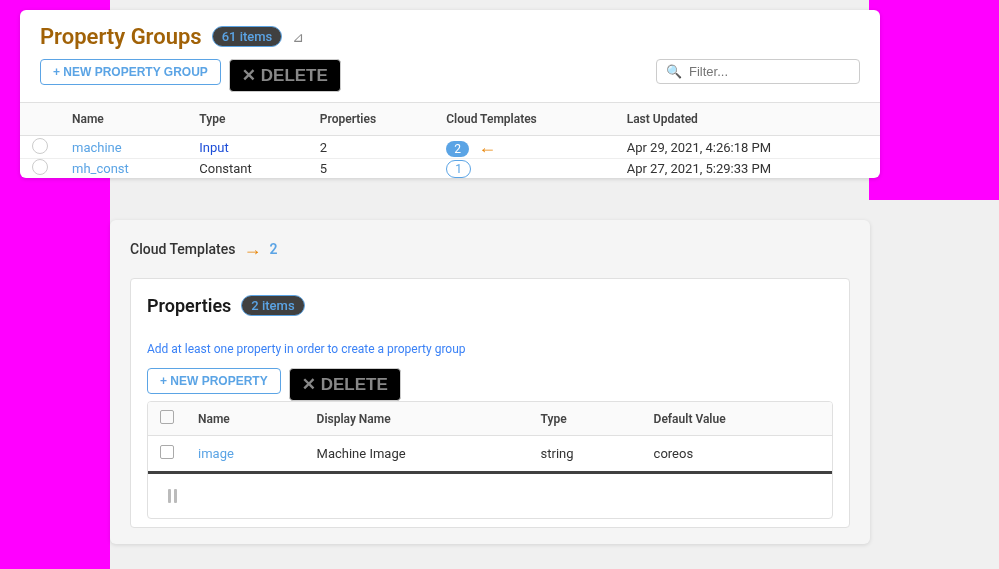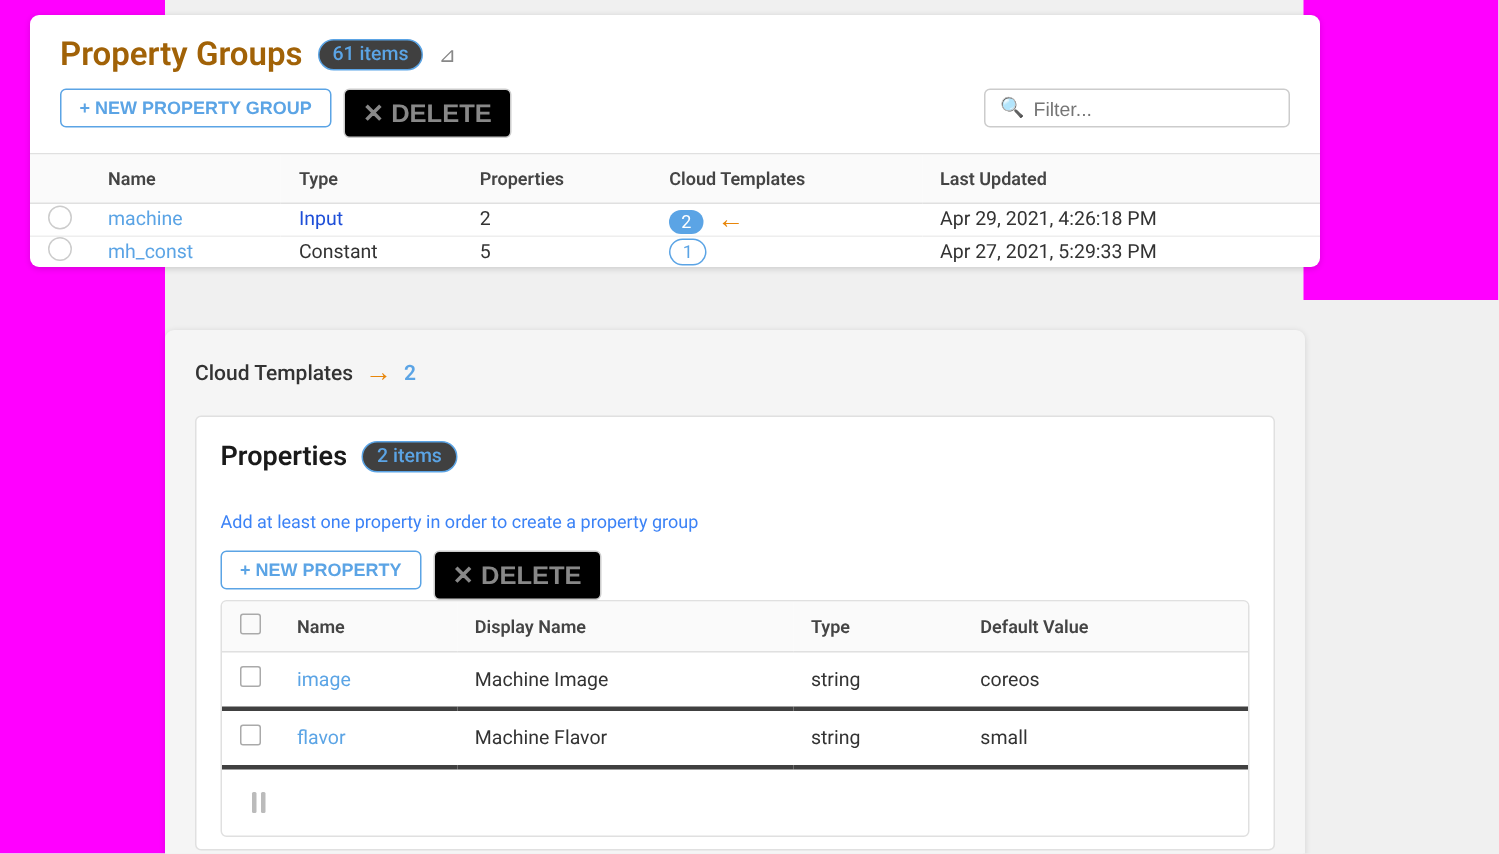--- a/index.html
+++ b/index.html
@@ -456,31 +456,20 @@
               <span class="checkbox-sq"></span>
             </td>
             <td>
               <a class="link-text">image</a>
             </td>
             <td>Machine Image</td>
             <td>string</td>
             <td>coreos</td>
           </tr>
           <tr>
-            <td class="checkbox-cell">
-              <span class="checkbox-sq"></span>
-            </td>
-            <td>
-              <a class="link-text">flavor</a>
-            </td>
-            <td>Machine Flavor</td>
-            <td>string</td>
-            <td>small</td>
-          </tr>
-          <tr>
             <td colspan="5">
               <div class="column-resize-icon">
                 <div class="resize-bar"></div>
                 <div class="resize-bar"></div>
               </div>
             </td>
           </tr>
         </tbody>
       </table>
     </div>

